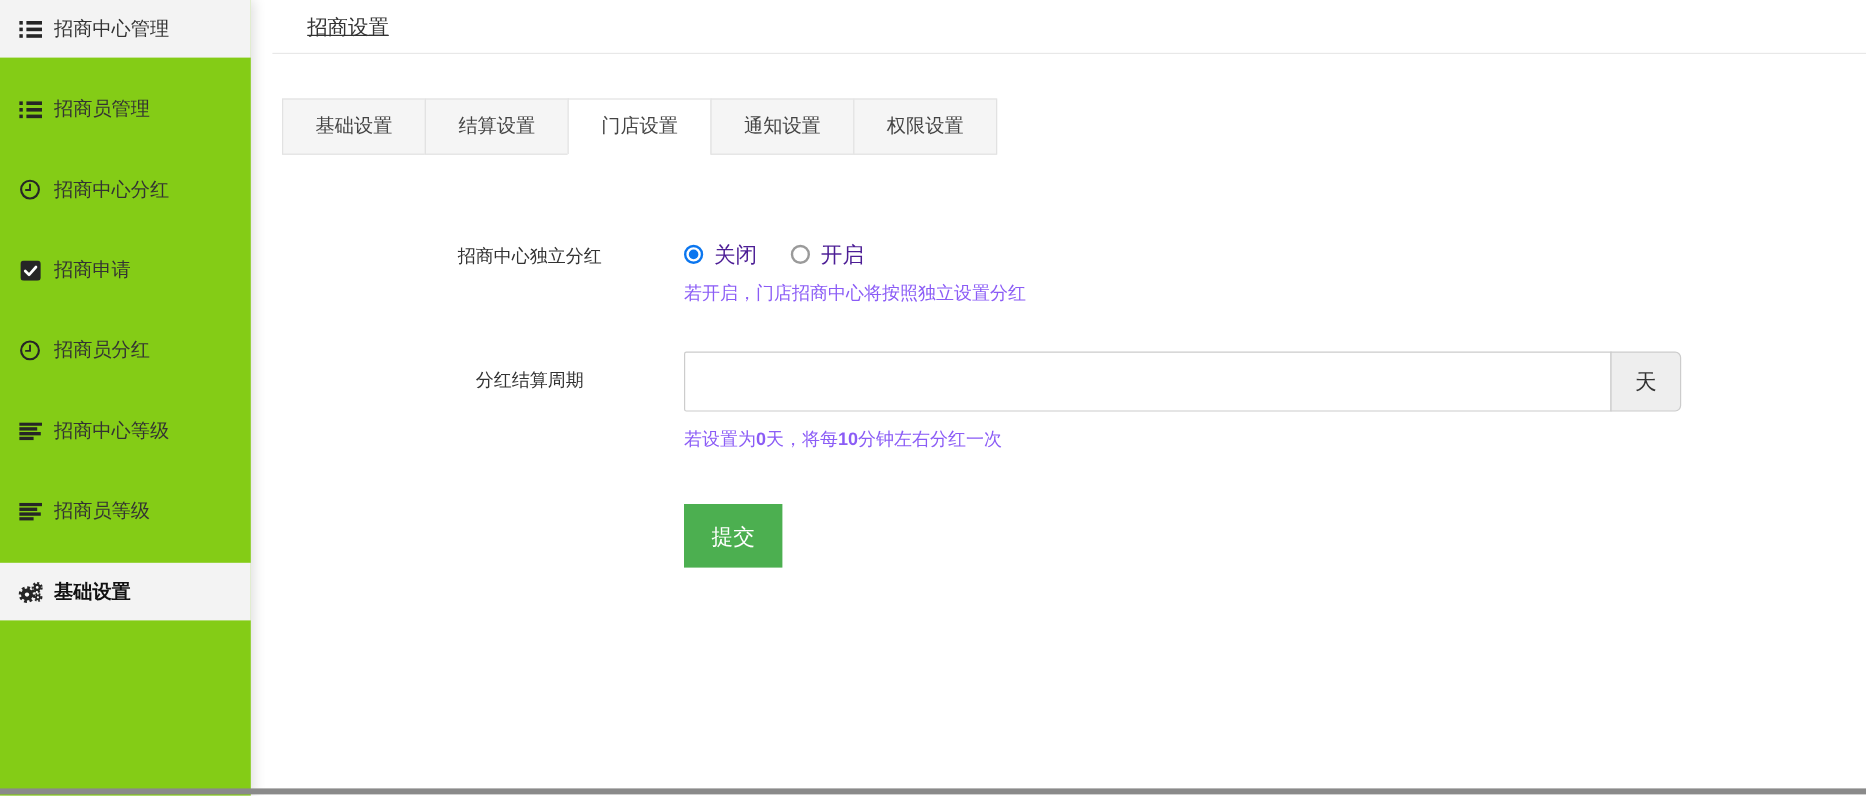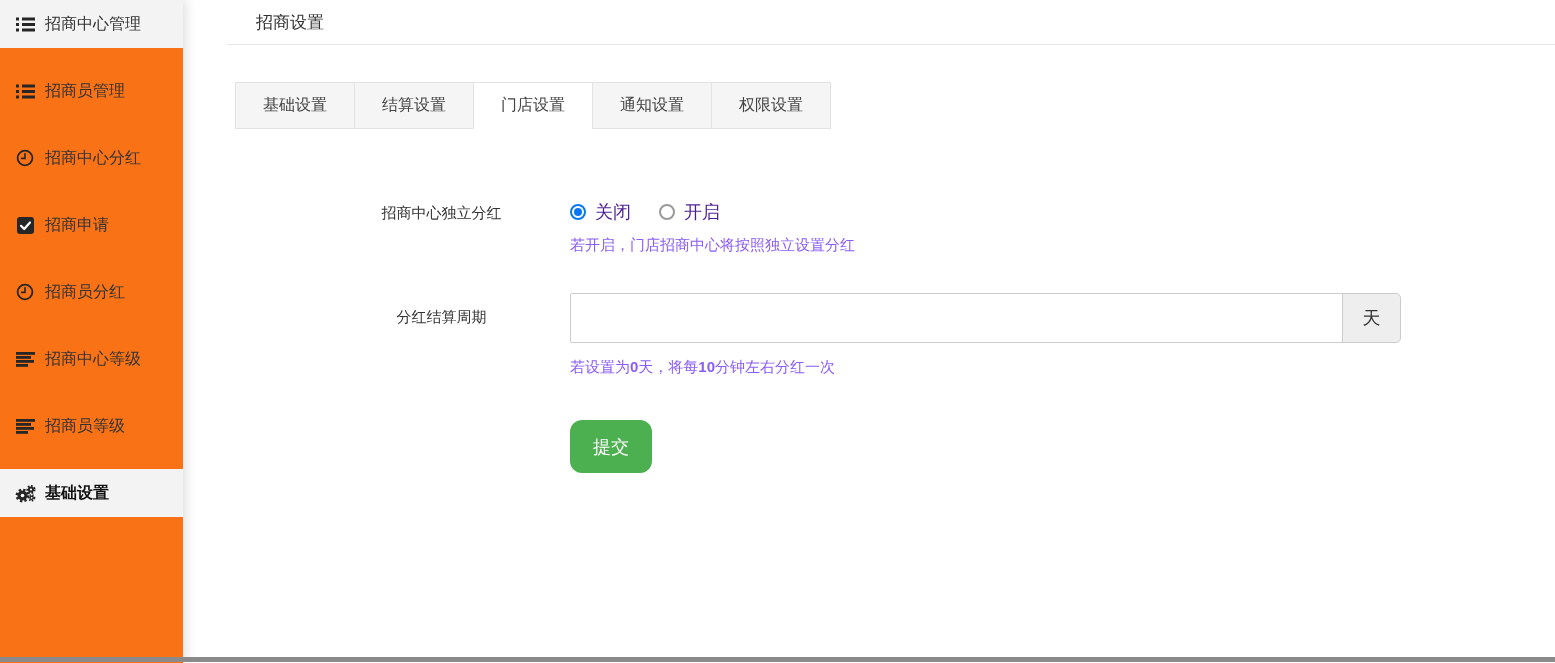--- a/index.html
+++ b/index.html
@@ -4,37 +4,37 @@
 <style>
   * { box-sizing: border-box; }
   html,body { margin:0; padding:0; }
   body {
     width:1555px; height:663px; position:relative; overflow:hidden;
     background:#fff; font-family:"Liberation Sans","DejaVu Sans",sans-serif;
     color:#333;
   }
   
   .sidebar {
-    position:absolute; left:0; top:0; width:183px; height:663px;
-    background:#f97316; box-shadow:3px 0 10px rgba(0,0,0,0.13); z-index:2;
+    position:absolute; left:0; top:0; width:209px; height:663px;
+    background:#84cc16; box-shadow:3px 0 10px rgba(0,0,0,0.13); z-index:2;
   }
   .side-item {
     height:48px; margin-bottom:19px; display:flex; align-items:center;
     padding-left:14px; font-size:16px; color:#333; cursor:pointer;
   }
   .side-item .ico { width:22px; margin-right:9px; display:flex; align-items:center; justify-content:center; }
   .side-item.hover  { background:#f3f3f3; }
   .side-item.active { background:#f3f3f3; font-weight:bold; color:#111; }
   
   .main { margin-left:209px; height:663px; position:relative; }
   .page-header {
     margin-left:18px; height:45px; border-bottom:1px solid #e8e8e8;
     display:flex; align-items:center;
   }
-  .page-title { padding-left:29px; font-size:17px; color:#333; }
+  .page-title { padding-left:29px; font-size:17px; color:#333;text-decoration:underline; }
   .content { padding-left:26px; }
   
   .tabs { margin-top:37px; display:flex; }
   .tab {
     height:47px; padding:0 27px; display:flex; align-items:center;
     font-size:16px; color:#444; background:#f5f5f5;
     border:1px solid #e2e2e2; margin-left:-1px; cursor:pointer; white-space:nowrap;
   }
   .tab:first-child { margin-left:0; }
   .tab.active { background:#fff; border-bottom-color:#fff; }
@@ -72,21 +72,21 @@
   }
   .input-addon {
     width:59px; height:50px; margin-left:-1px; background:#eee;
     border:1px solid #ccc; border-radius:0 5px 5px 0;
     display:flex; align-items:center; justify-content:center;
     font-size:18px; color:#333;
   }
   .help2 { margin-top:14px; }
   
   .submit-btn {
-    min-width:80px; height:53px; padding:0 23px; border:none; border-radius:12px;
+    min-width:80px; height:53px; padding:0 23px; border:none; border-radius:0;
     background:#4caf50; color:#fff; font-size:18px; cursor:pointer;
     font-family:"Liberation Sans","DejaVu Sans",sans-serif;
   }
   
   .hscrollbar {
     position:absolute; left:0; bottom:1px; width:1555px; height:5px;
     background:#8a8a8a; z-index:10;
   }
 </style>
 </head>

